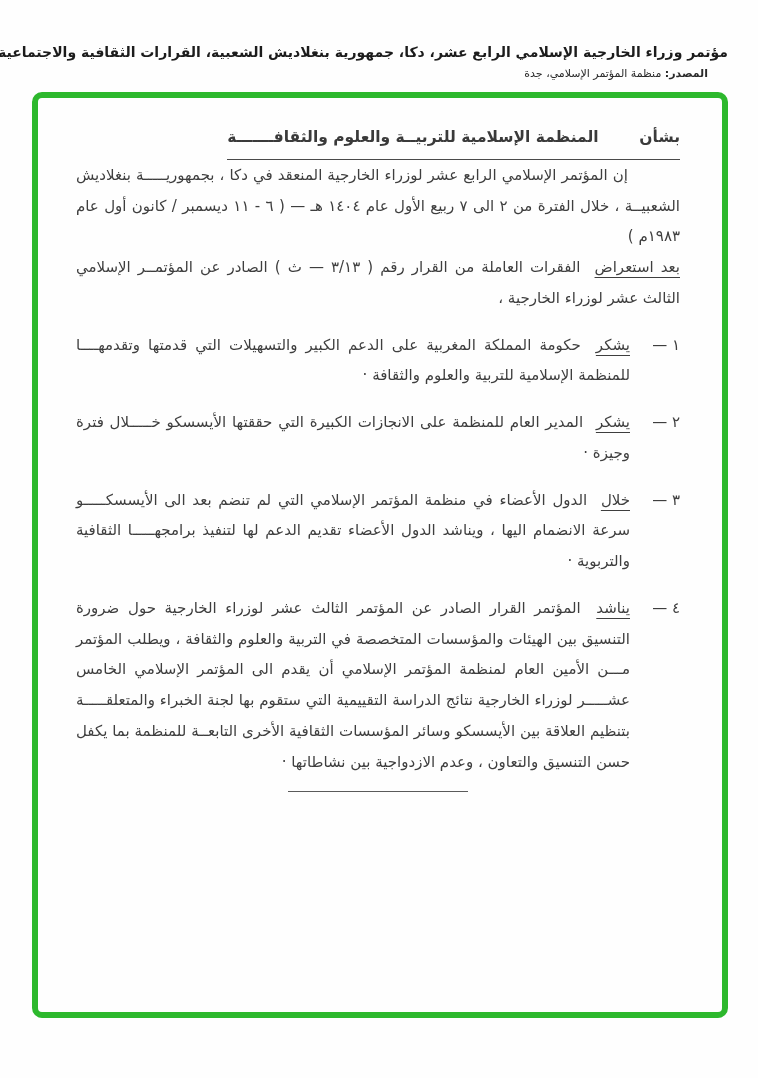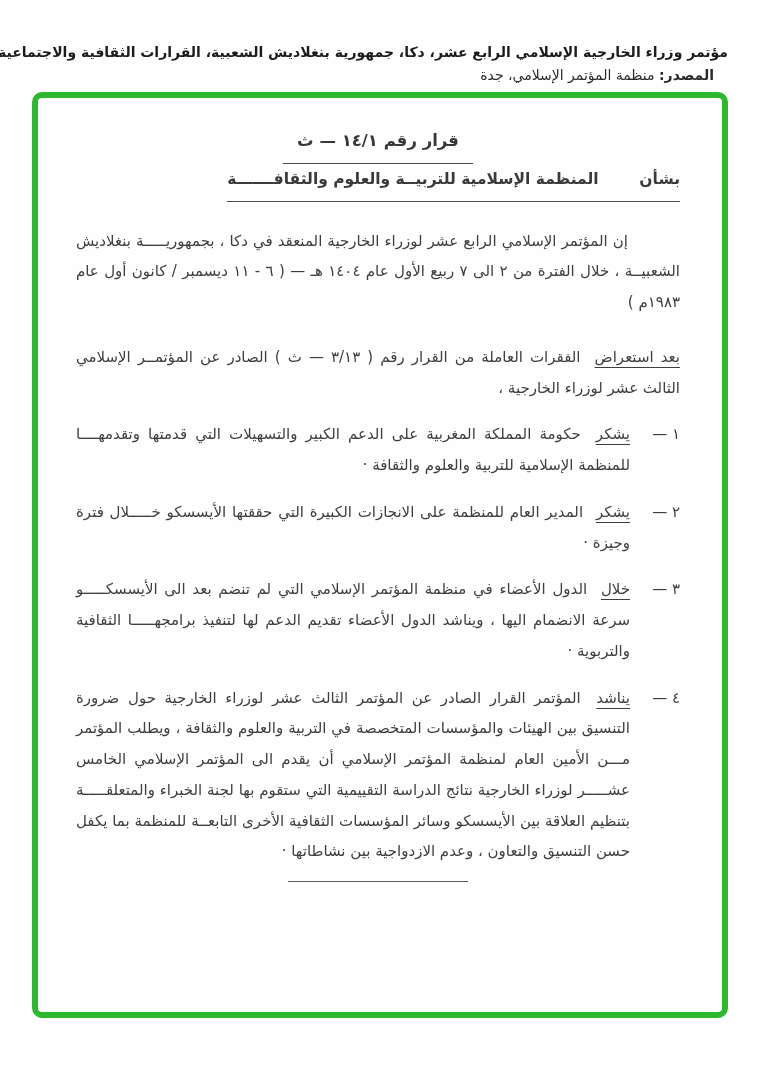--- a/index.html
+++ b/index.html
@@ -19,22 +19,22 @@
   
   .top-header {
     position: absolute; top: 44px; right: 30px; left: 26px;
     text-align: right;
   }
   .top-header .line1 {
     font-size: 14px; font-weight: bold; color: #1c1c1c;
     white-space: nowrap; letter-spacing: 0px;
   }
   .top-header .line2 {
-    margin-top: 7px; margin-right: 14px;
-    font-size: 14px; color: #2a2a2a;
+    margin-top: 7px; margin-right: 20px;
+    font-size: 11px; color: #2a2a2a;
   }
   .top-header .line2 .src-label { font-weight: bold; }
   
   .border-box {
     position: absolute; top: 92px; left: 32px; right: 30px; bottom: 60px;
     border: 6px solid #2db82d;
     border-radius: 10px;
     padding: 24px 42px 16px 38px;
     overflow: hidden;
   }
@@ -53,21 +53,21 @@
     letter-spacing: 1px;
   }
   .subject-line { margin-top: 0; text-align: right; }
   .subject-line .u {
     display: inline-block;
     border-bottom: 1.5px solid #4a4a4a;
     padding-bottom: 5px;
     font-size: 15.5px; font-weight: bold; color: #3a3a3a;
   }
   .gap { display: inline-block; width: 30px; }
-  .para { margin-top: 24px; }
+  .para { margin-top: 0; }
   .preamble { text-indent: 52px; }
   .clause { }
   .lead-u {
     text-decoration: underline;
     text-underline-offset: 5px;
     margin-left: 7px;
   }
   .items { margin-top: 6px; }
   .item {
     display: flex; flex-direction: row;
@@ -94,23 +94,20 @@
     <div class="line1">مؤتمر وزراء الخارجية الإسلامي الرابع عشر، دكا، جمهورية بنغلاديش الشعبية، القرارات الثقافية والاجتماعية، القرار الرقم ١٤/١- ث</div>
     <div class="line2">
       <span class="src-label">المصدر:</span>
       <span>منظمة المؤتمر الإسلامي، جدة</span>
     </div>
   </div>
 
   <div class="border-box">
     <div class="doc">
 
-      <div class="title-wrap">
-        <span class="doc-title">قرار رقم ١٤/١ — ث</span>
-      </div>
 
       <div class="subject-line">
         <span class="u">
           <span>بشأن</span>
           <span class="gap"></span>
           <span>المنظمة الإسلامية للتربيــة والعلوم والثقافـــــــة</span>
         </span>
       </div>
 
       <p class="para preamble">إن المؤتمر الإسلامي الرابع عشر لوزراء الخارجية المنعقد في دكا ، بجمهوريـــــة بنغلاديش الشعبيــة ، خلال الفترة من ٢ الى ٧ ربيع الأول عام ١٤٠٤ هـ — ( ٦ - ١١ ديسمبر / كانون أول عام ١٩٨٣م )</p>

